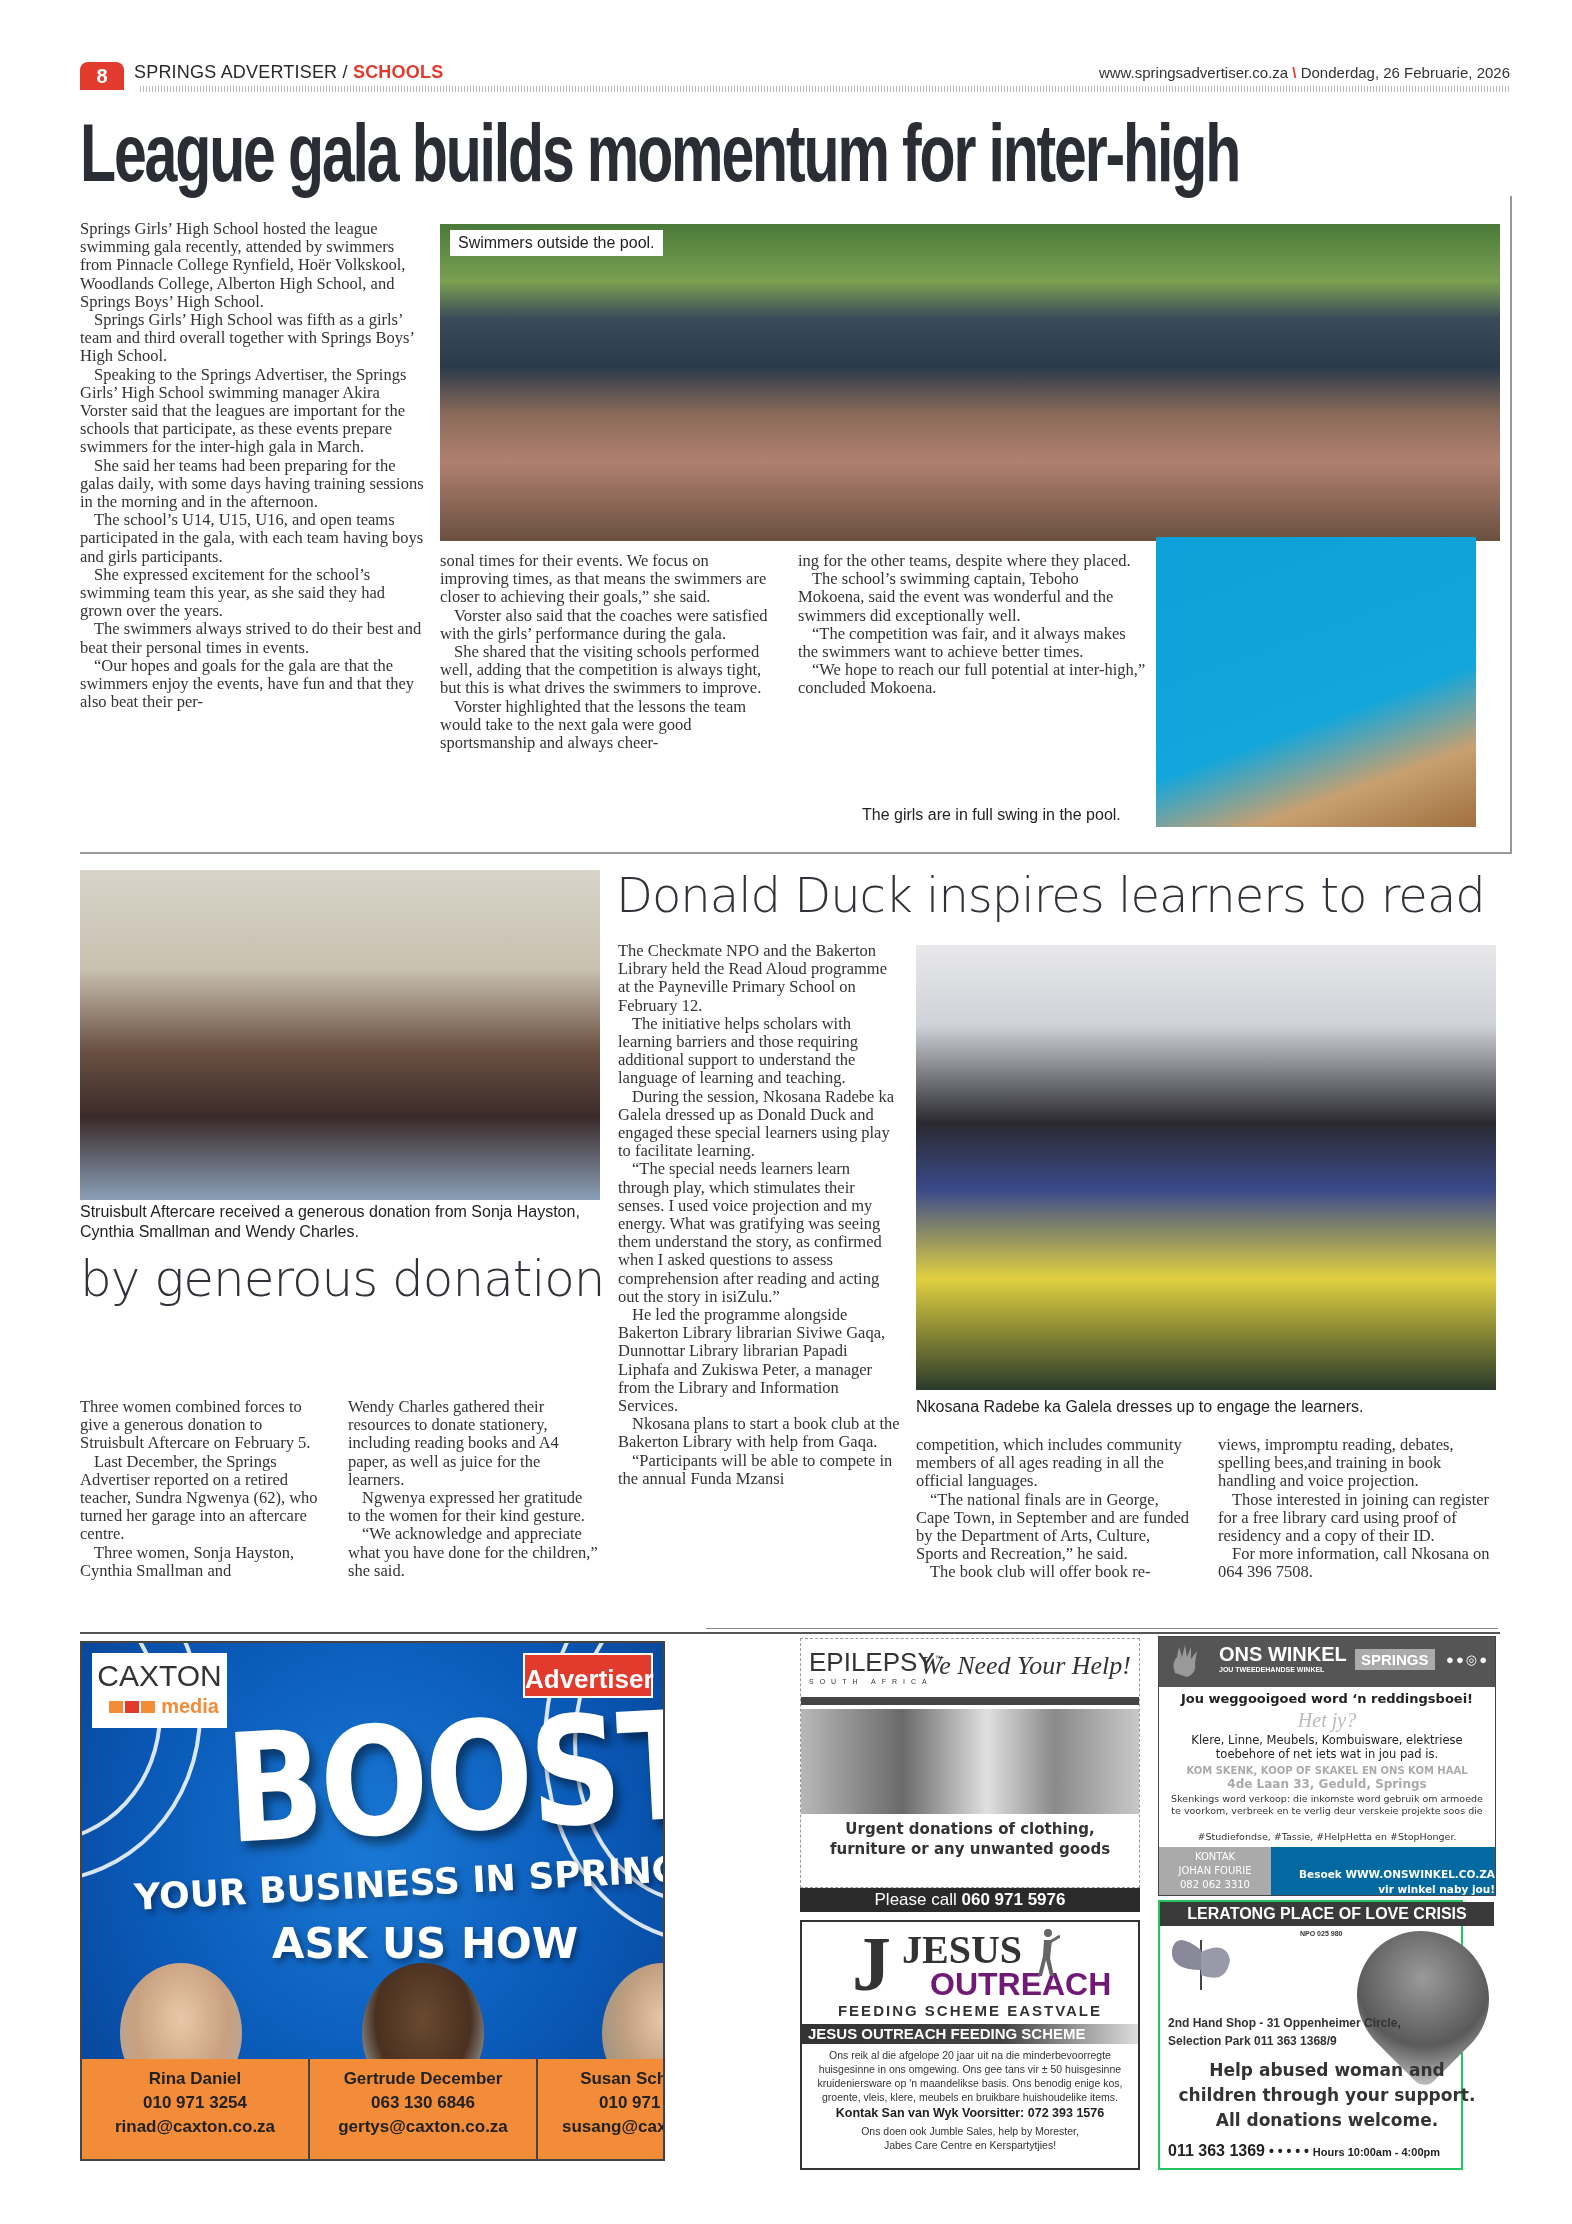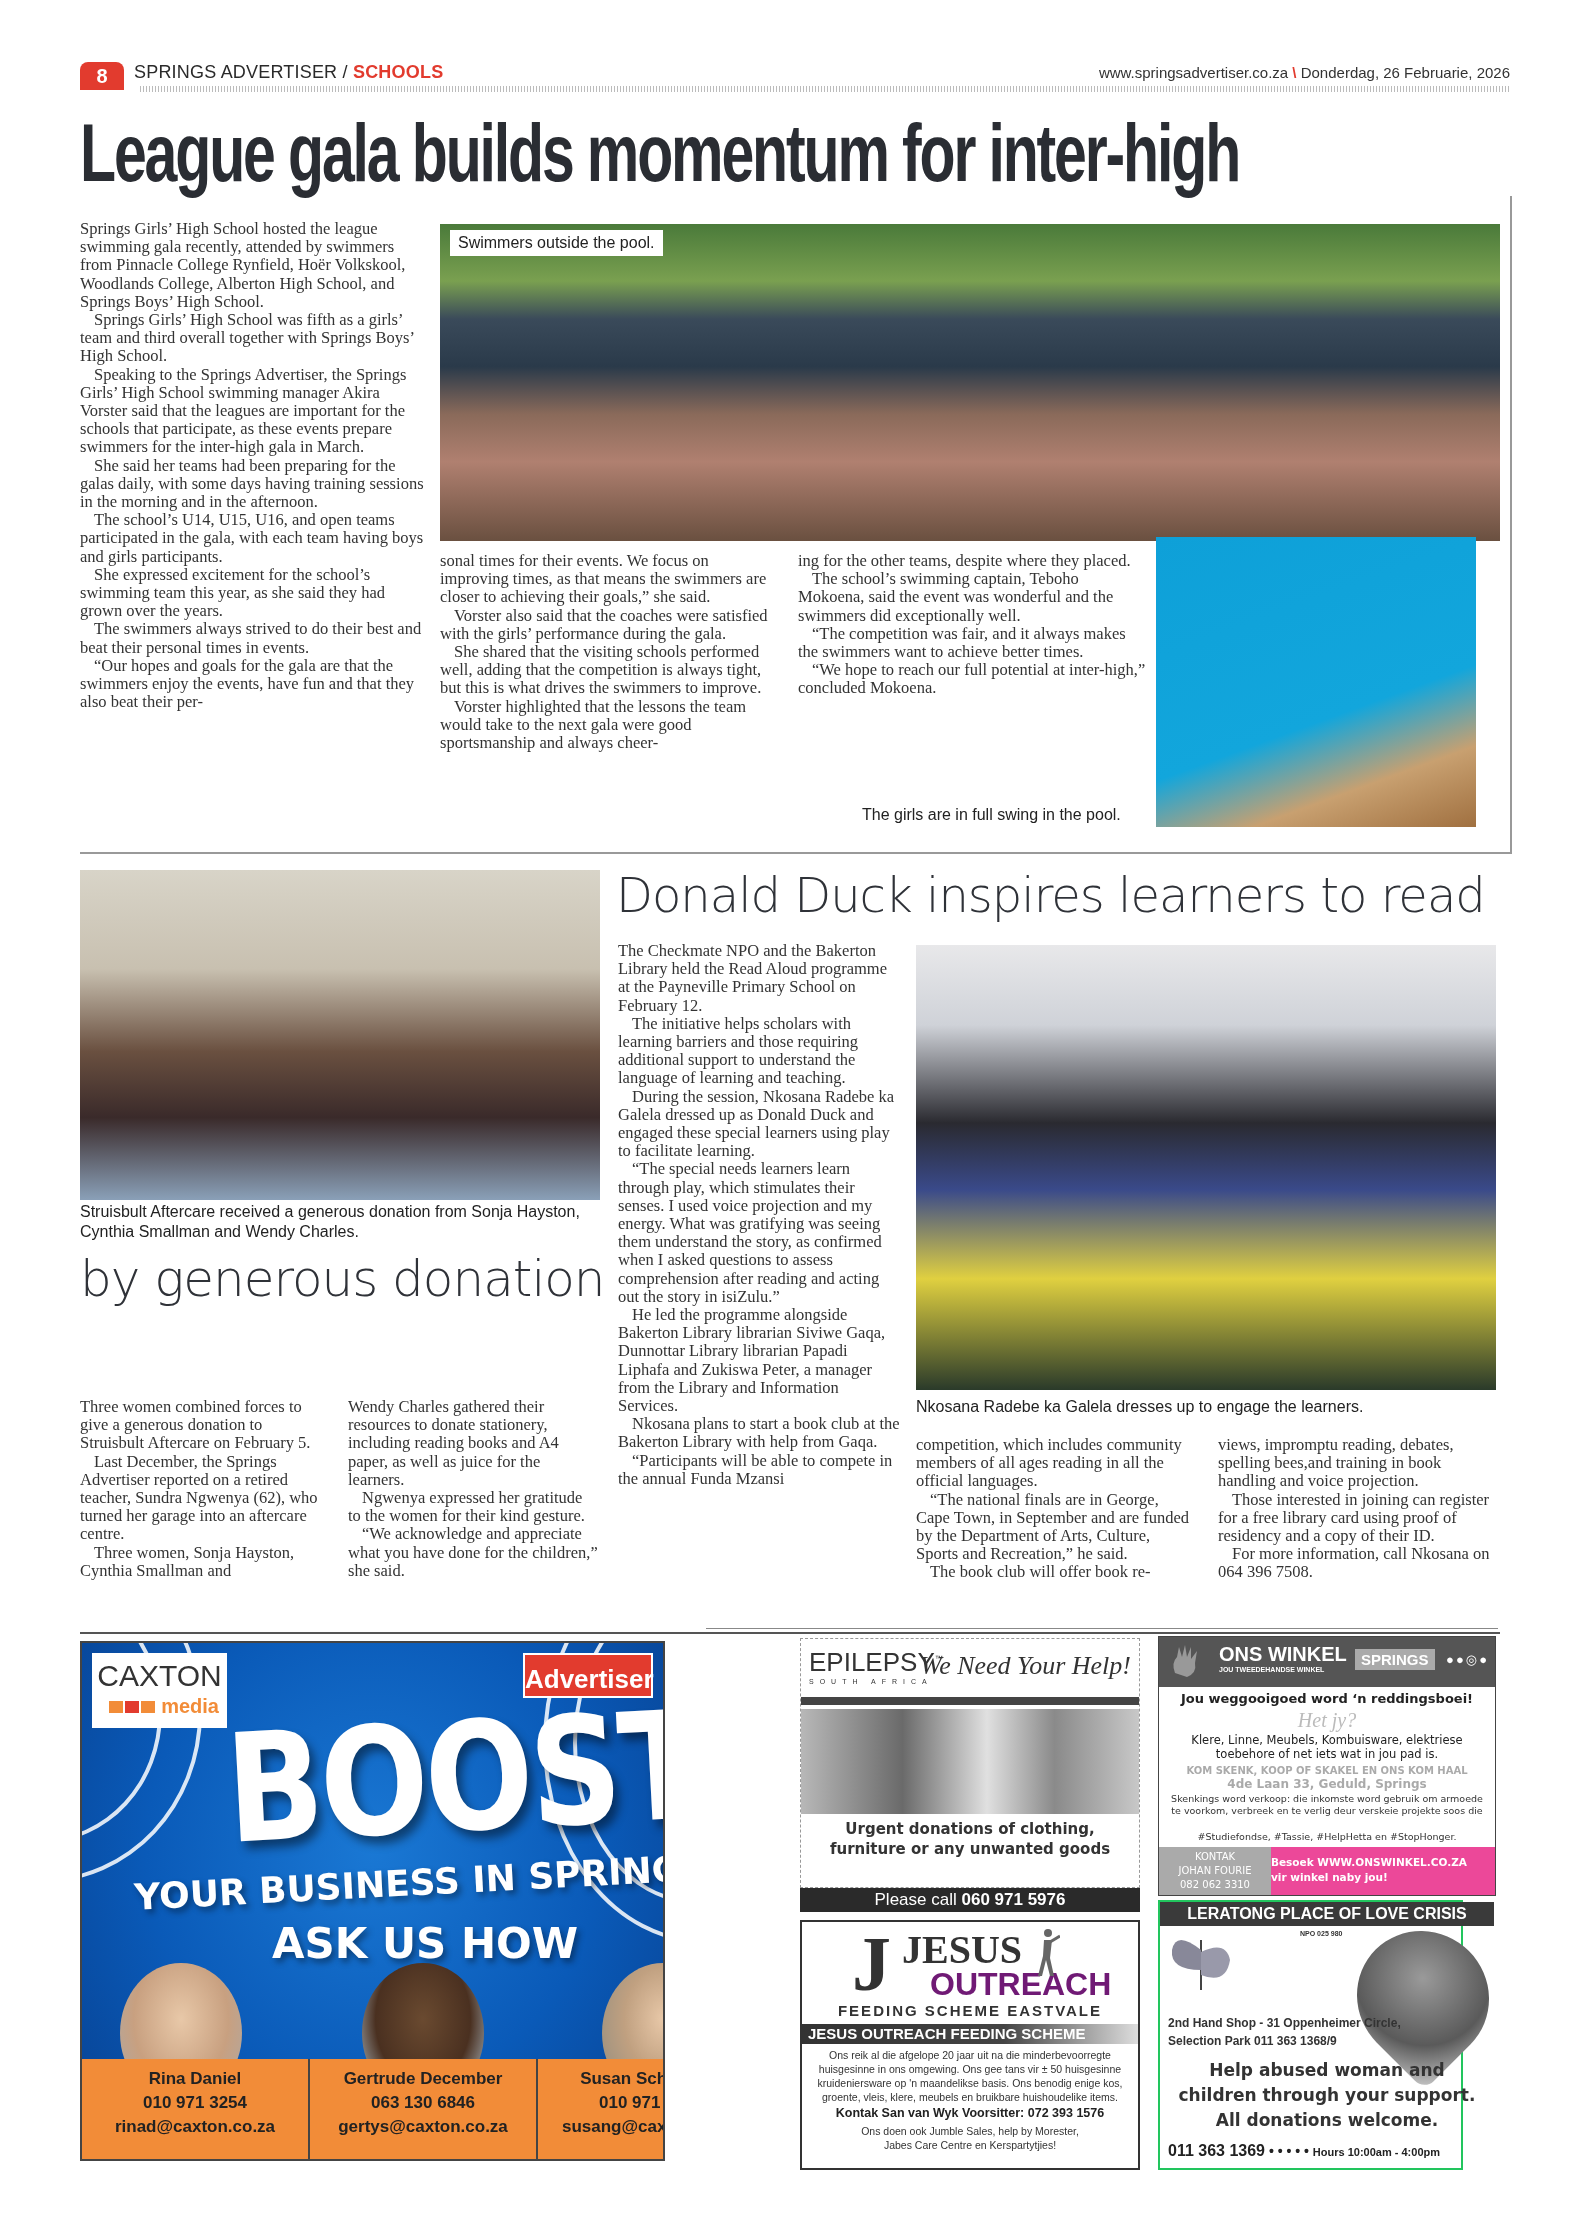--- a/index.html
+++ b/index.html
@@ -237,21 +237,21 @@
   <div class="abs" style="left:8px;top:96px;width:320px;text-align:center;font-family:'DejaVu Sans',sans-serif;font-size:11.5px;line-height:14px;color:#222">Klere, Linne, Meubels, Kombuisware, elektriese toebehore of net iets wat in jou pad is.</div>
   <div class="abs" style="left:0;top:128px;width:336px;text-align:center;font-family:'DejaVu Sans',sans-serif;font-size:10px;color:#aaa;font-weight:bold">KOM SKENK, KOOP OF SKAKEL EN ONS KOM HAAL</div>
   <div class="abs" style="left:0;top:140px;width:336px;text-align:center;font-family:'DejaVu Sans',sans-serif;font-size:12px;color:#aaa;font-weight:bold">4de Laan 33, Geduld, Springs</div>
   <div class="abs" style="left:6px;top:156px;width:324px;text-align:center;font-family:'DejaVu Sans',sans-serif;font-size:9.5px;line-height:12px;color:#333">Skenkings word verkoop: die inkomste word gebruik om armoede te voorkom, verbreek en te verlig deur verskeie projekte soos die</div>
   <div class="abs" style="left:0;top:194px;width:336px;text-align:center;font-family:'DejaVu Sans',sans-serif;font-size:9.5px;color:#333">#Studiefondse, #Tassie, #HelpHetta en #StopHonger.</div>
   <div class="abs" style="left:0;top:210px;width:112px;height:48px;background:#aaa;color:#fff;text-align:center;font-family:'DejaVu Sans',sans-serif;font-size:10px;line-height:14px;padding-top:3px">
     <div>KONTAK</div>
     <div>JOHAN FOURIE</div>
     <div>082 062 3310</div>
   </div>
-  <div class="abs" style="left:112px;top:210px;width:224px;height:48px;background:#ec4899;color:#fff;text-align:left;font-family:'DejaVu Sans',sans-serif;font-weight:bold;font-size:10.5px;line-height:15px;padding-top:8px">
+  <div class="abs" style="left:112px;top:210px;width:224px;height:48px;background:#0369a1;color:#fff;text-align:right;font-family:'DejaVu Sans',sans-serif;font-weight:bold;font-size:10.5px;line-height:15px;padding-top:20px">
     <div>Besoek WWW.ONSWINKEL.CO.ZA</div>
     <div>vir winkel naby jou!</div>
   </div>
 </div>
 
 <div class="abs leratong">
   <div class="abs ler-head">LERATONG PLACE OF LOVE CRISIS CENTRE</div>
   <div class="abs" style="left:140px;top:28px;font-family:'Liberation Sans',sans-serif;font-size:7px;font-weight:bold;color:#333">NPO 025 980</div>
   <div class="abs" style="left:6px;top:28px;width:70px;height:70px;">
     <svg width="70" height="70" viewBox="0 0 70 70">

